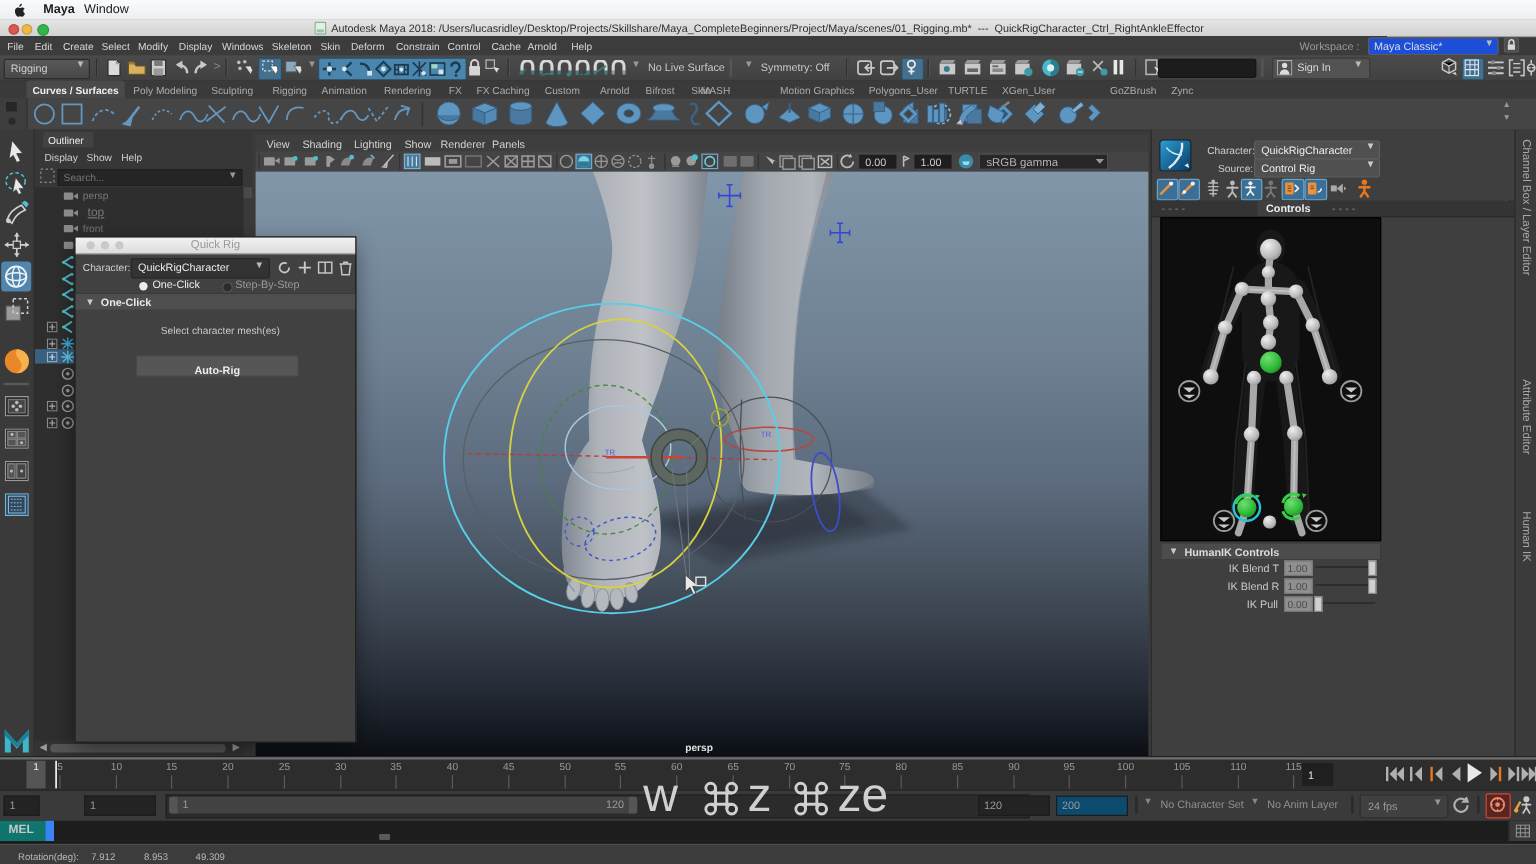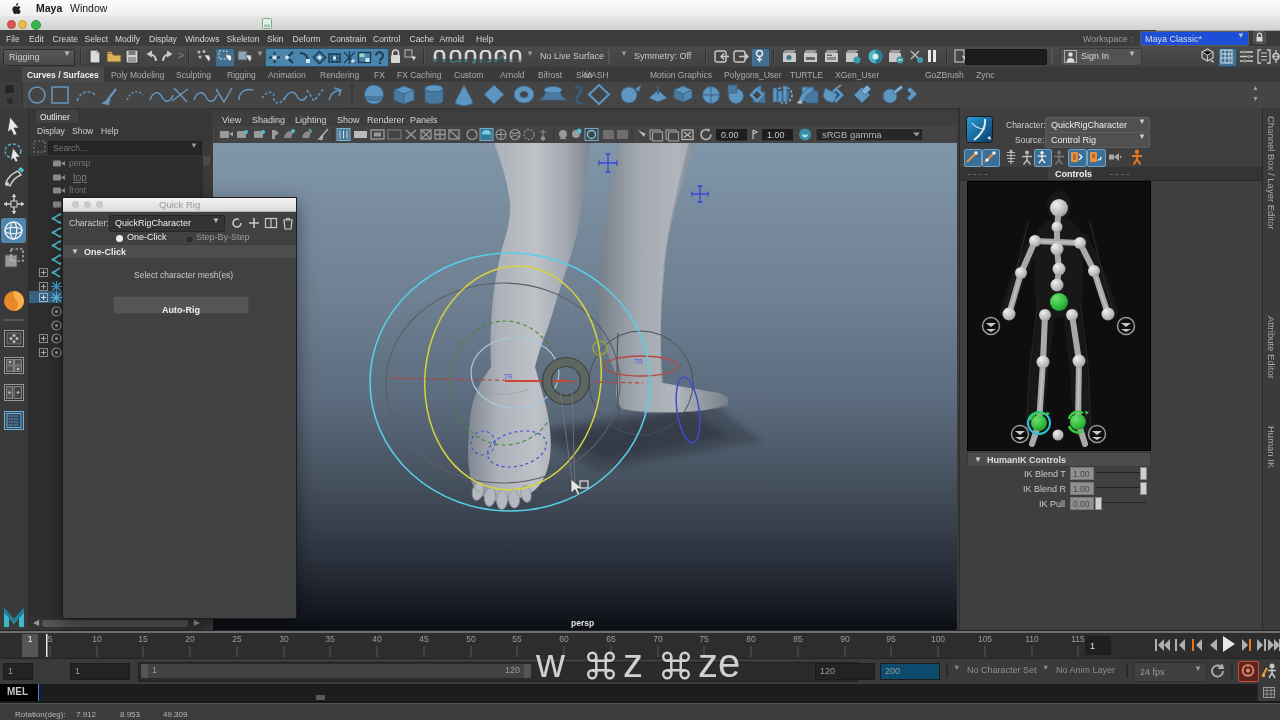--- a/index.html
+++ b/index.html
@@ -18,20 +18,21 @@
 </div>
 
 <div class="a" id="titlebar" style="left:0;top:16px;width:1280px;height:14px;background:linear-gradient(#e6e6e6,#d2d2d2);border-bottom:1px solid #9f9f9f;">
   <div class="a" style="left:7px;top:4px;width:7px;height:7px;border-radius:50%;background:#d95850;border:0.5px solid #b84a44;"></div>
   <div class="a" style="left:18px;top:4px;width:7px;height:7px;border-radius:50%;background:#eeb946;border:0.5px solid #caa13e;"></div>
   <div class="a" style="left:31px;top:3.5px;width:8px;height:8px;border-radius:50%;background:#35b44a;border:0.5px solid #2c9a3f;"></div>
   <svg class="a" style="left:262px;top:2px" width="10" height="11" viewBox="0 0 10 11">
       <rect x="0.5" y="0.5" width="9" height="10" rx="1" fill="#dff0e4" stroke="#7fa48a"></rect>
       <rect x="2" y="6.5" width="6" height="2.5" fill="#9fc3aa"></rect>
     </svg>
+  <span class="tx" style="left:276px;top:3px;font-size:9px;color:#2e2e2e;">Autodesk Maya 2018: /Users/lucasridley/Desktop/Projects/Skillshare/Maya_CompleteBeginners/Project/Maya/scenes/01_Rigging.mb* &nbsp;---&nbsp; QuickRigCharacter_Ctrl_RightAnkleEffector</span>
 </div>
 
 <div class="a" id="mmenu" style="left:0;top:30px;width:1156px;height:16px;background:#3c3c3c;border-bottom:1px solid #2e2e2e;">
   <span class="tx" style="left:6px;top:3.5px;font-size:8.5px;color:#d6d6d6;">File</span>
   <span class="tx" style="left:29px;top:3.5px;font-size:8.5px;color:#d6d6d6;">Edit</span>
   <span class="tx" style="left:52.5px;top:3.5px;font-size:8.5px;color:#d6d6d6;">Create</span>
   <span class="tx" style="left:84.5px;top:3.5px;font-size:8.5px;color:#d6d6d6;">Select</span>
   <span class="tx" style="left:115px;top:3.5px;font-size:8.5px;color:#d6d6d6;">Modify</span>
   <span class="tx" style="left:149px;top:3.5px;font-size:8.5px;color:#d6d6d6;">Display</span>
   <span class="tx" style="left:185px;top:3.5px;font-size:8.5px;color:#d6d6d6;">Windows</span>
@@ -1144,21 +1145,21 @@
     </svg>
   <svg class="a" style="left:1261px;top:3px" width="17" height="17" viewBox="0 0 17 17">
       <circle cx="11" cy="4" r="2.5" fill="#c9c9c9"></circle>
       <path d="M11 7v4l-3 5M11 11l3 5M7 8.5h8" stroke="#c9c9c9" stroke-width="1.5" fill="none"></path>
       <path d="M2 13l4-7" stroke="#e8a13f" stroke-width="2"></path>
       <circle cx="2.5" cy="13.5" r="1.8" fill="#e8a13f"></circle>
     </svg>
 </div>
 
 <div class="a" id="melrow" style="left:0;top:684px;width:1280px;height:17px;background:#1d1d1d;">
-  <div class="a" style="left:0;top:0;width:38px;height:17px;background:#000000;border-right:1px solid #3b82f6;">
+  <div class="a" style="left:0;top:0;width:38px;height:17px;background:#0f766e;border-right:7px solid #3b82f6;">
     <span class="tx" style="left:7px;top:2px;font-size:10px;font-weight:bold;color:#c8c8c8;">MEL</span>
   </div>
   <div class="a" style="left:316px;top:11px;width:9px;height:5px;background:#5a5a5a;border-radius:1px;"></div>
   <div class="a" style="left:1257px;top:0;width:23px;height:17px;background:#3a3a3a;border-left:1px solid #2a2a2a;">
     <svg class="a" style="left:5px;top:3px" width="12" height="11" viewBox="0 0 12 11">
         <rect x="0.5" y="0.5" width="11" height="10" fill="none" stroke="#999"></rect>
         <path d="M0.5 3.5h11M0.5 7h11M4 0.5v10M8 0.5v10" stroke="#999" stroke-width="0.8"></path>
       </svg>
   </div>
 </div>

